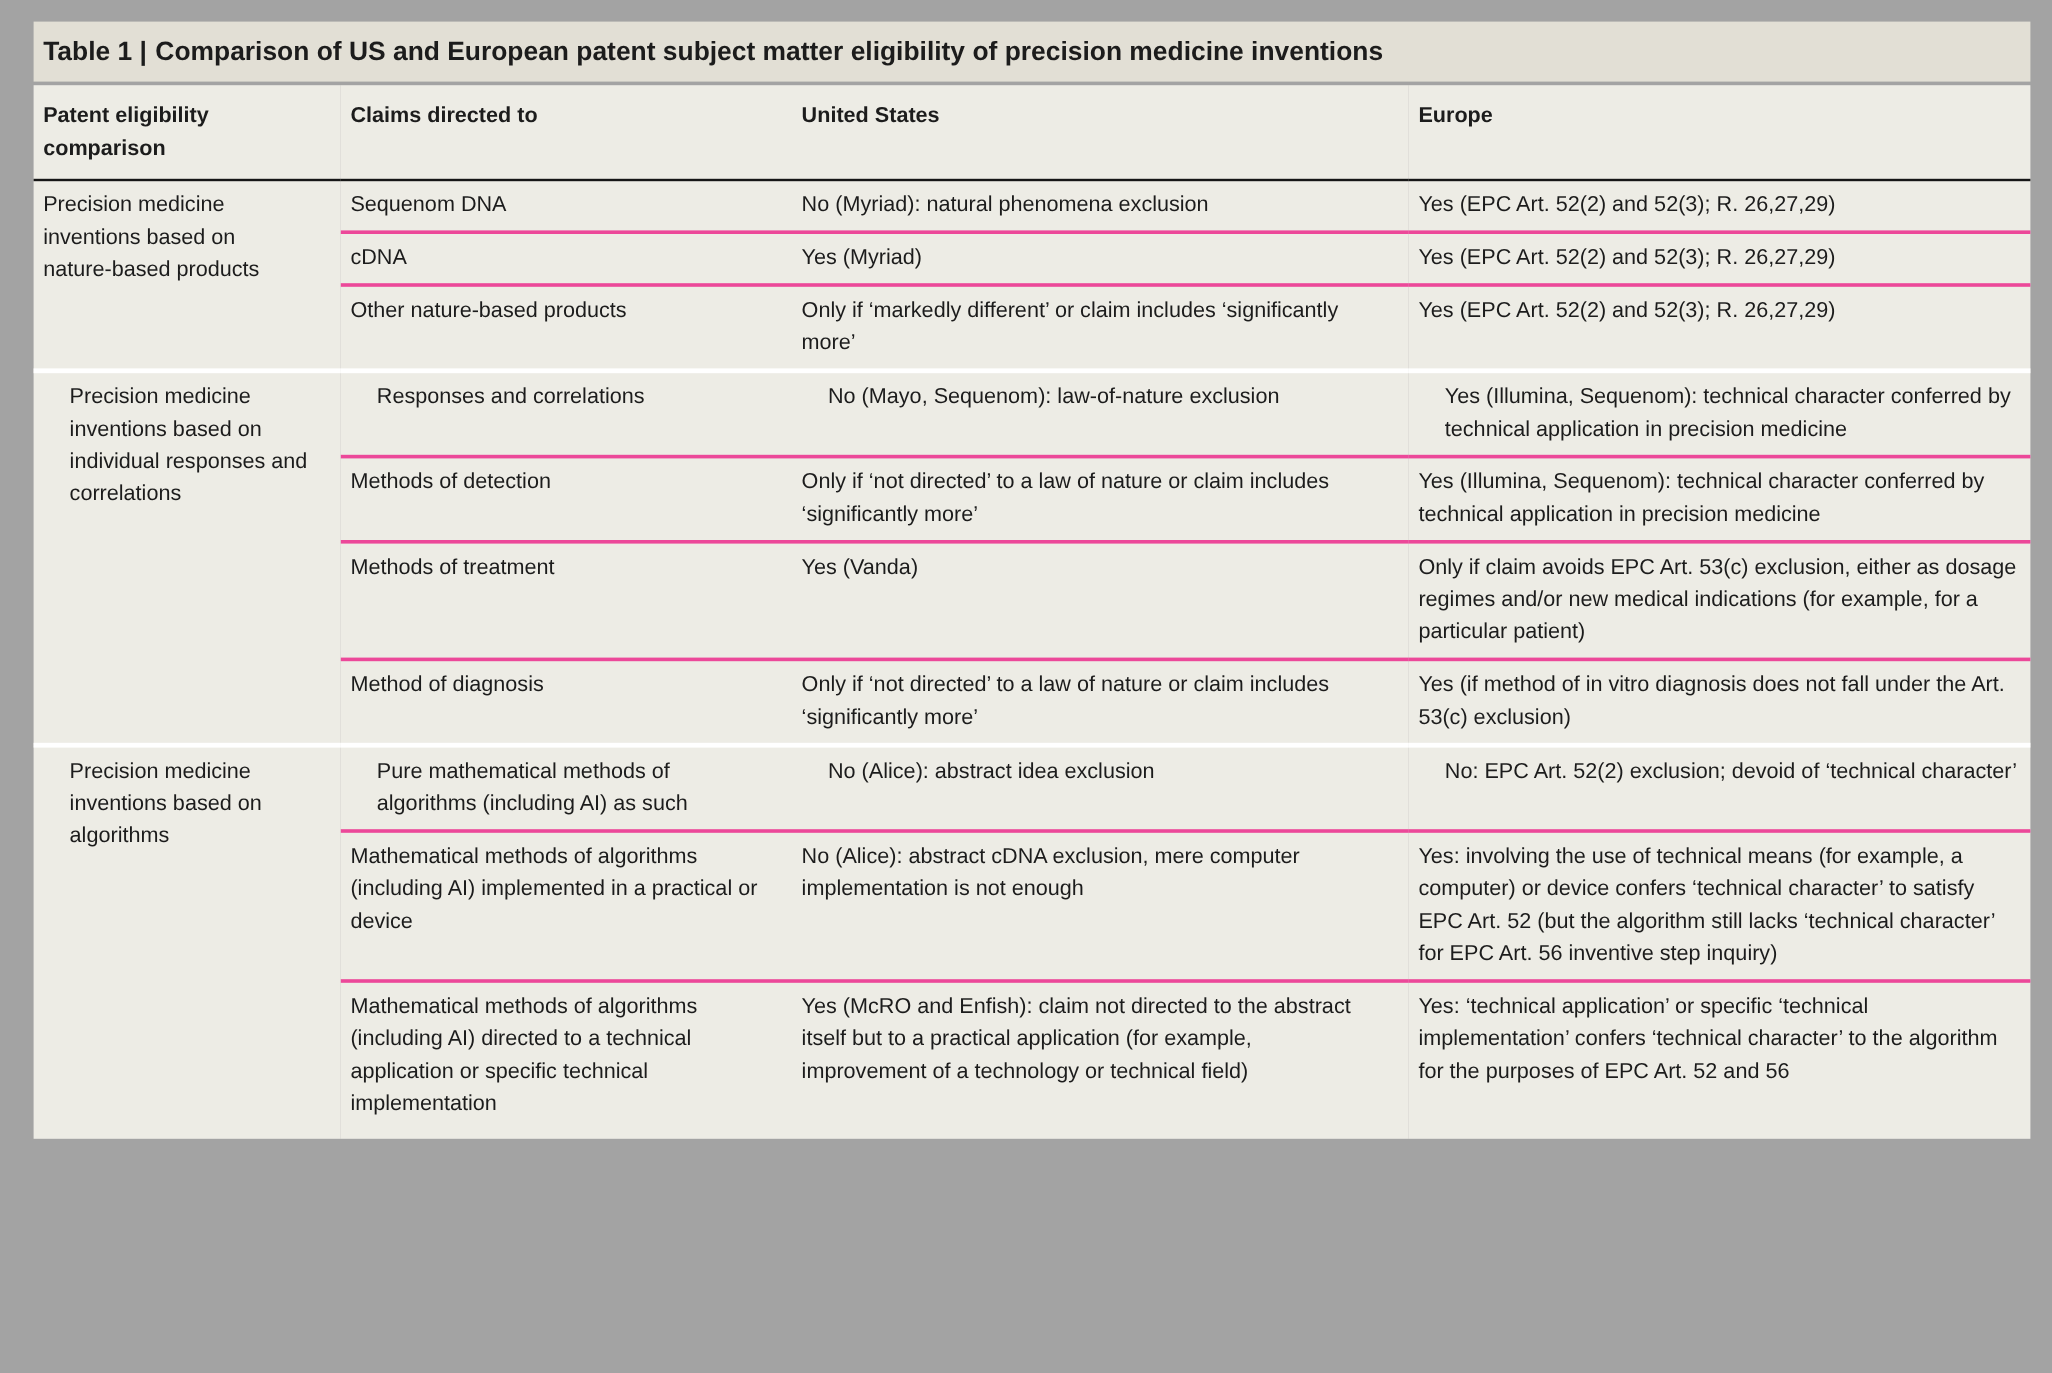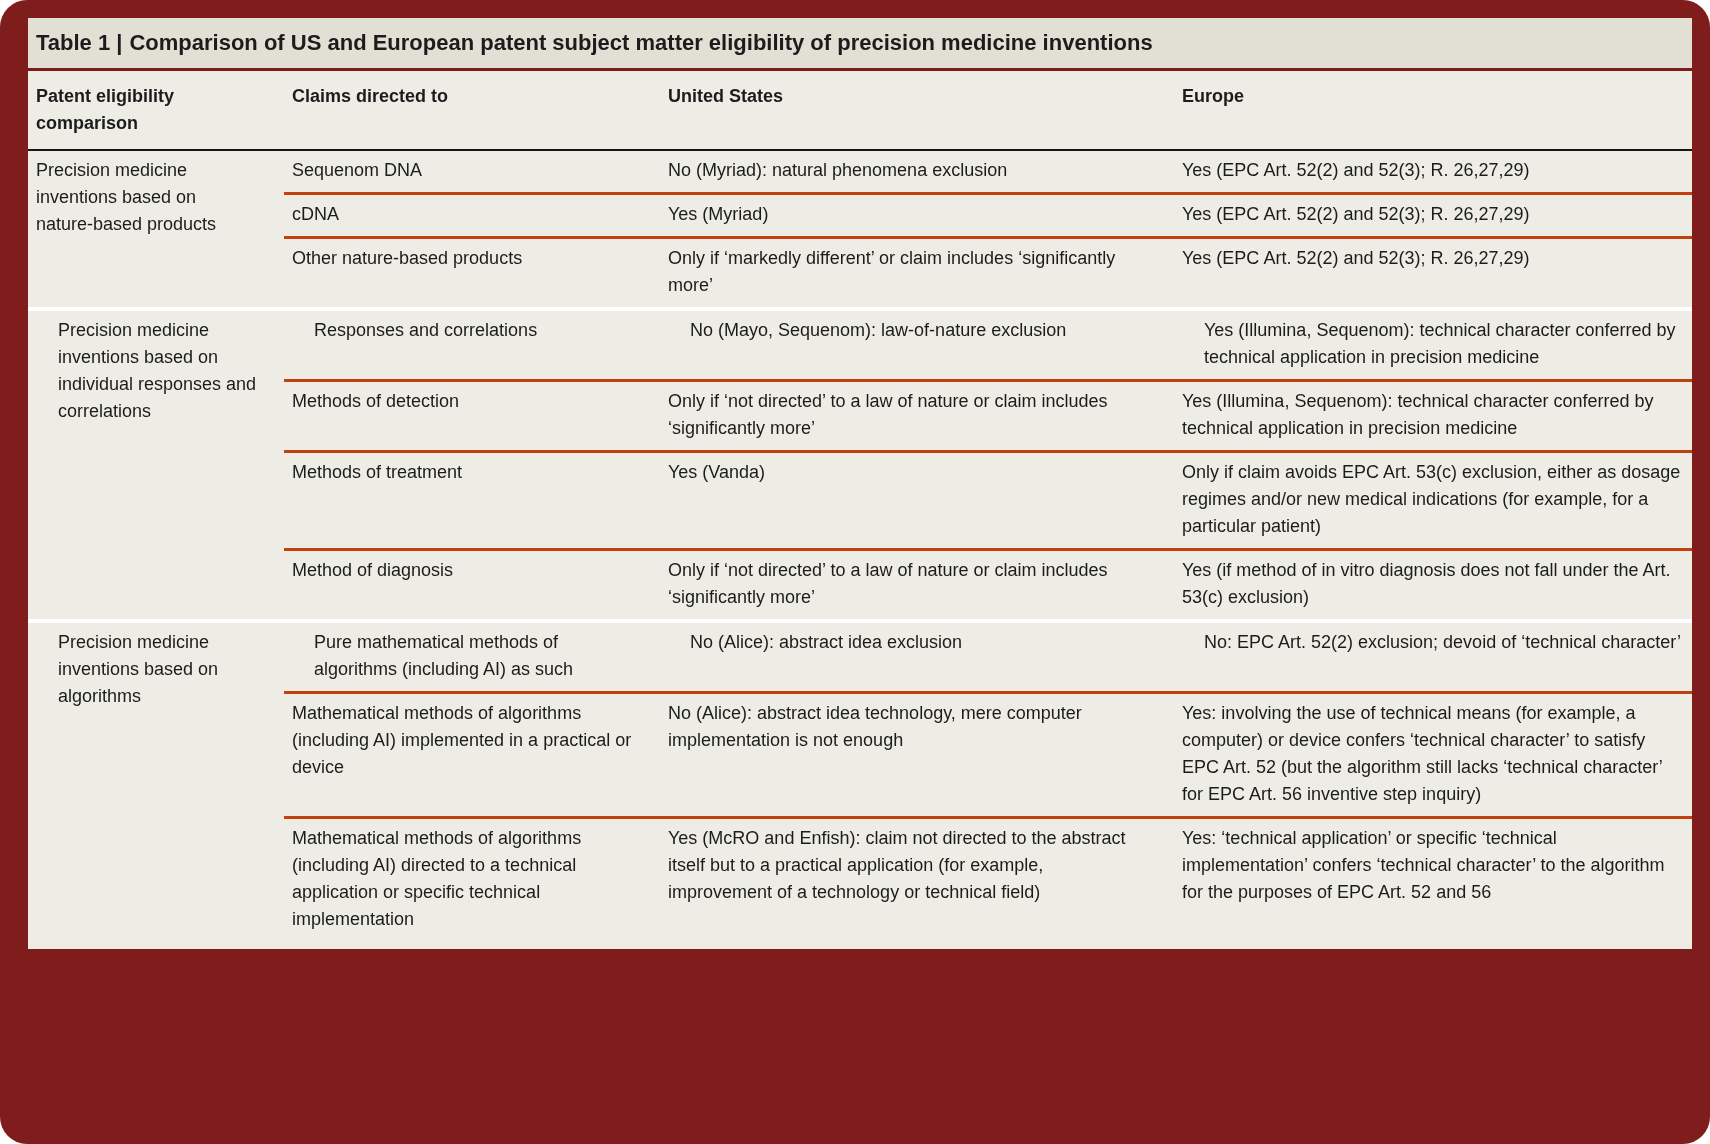--- a/index.html
+++ b/index.html
@@ -6,23 +6,22 @@
     margin: 0;
     padding: 0;
     background: #ffffff;
     font-family: "Liberation Sans", "DejaVu Sans", sans-serif;
     color: #1c1c1c;
   }
   .page {
     position: relative;
     width: 1710px;
     height: 1144px;
-    background: #7f1d1d;
+    background: #a3a3a3;
     overflow: hidden;
-    border-radius: 27px;
   }
   .table-wrap {
     position: absolute;
     left: 28px;
     top: 18px;
     width: 1664px;
   }
   .title-bar {
     background: #e2dfd5;
     padding: 12px 10px 12px 8px;
@@ -45,21 +44,21 @@
     text-align: left;
     padding: 6px 26px 8px 8px;
   }
   table.patent thead th {
     font-weight: 700;
     padding-top: 12px;
     padding-bottom: 12px;
     border-bottom: 2px solid #161616;
   }
   table.patent td:last-child { padding-right: 10px; }
-  tr.sub td { border-top: 3px solid #c2410c; }
+  tr.sub td { border-top: 3px solid #ec4899; }
   tr.group-sep td { border-top: 4px solid #ffffff; padding-left: 30px; }
   td.group-label { padding-right: 20px; }
   tr.last-row td { padding-bottom: 16px; }
   .it { }
 </style>
 </head>
 <body>
 
 <div class="page">
   <div class="table-wrap">
@@ -125,21 +124,21 @@
         </tr>
 
         <tr class="group-sep">
           <td class="group-label" rowspan="3">Precision medicine inventions based on algorithms</td>
           <td>Pure mathematical methods of algorithms (including AI) as such</td>
           <td><span>No (</span><span class="it">Alice</span><span>): abstract idea exclusion</span></td>
           <td><span>No: EPC Art. 52(2) exclusion; devoid of ‘technical character’</span></td>
         </tr>
         <tr class="sub">
           <td>Mathematical methods of algorithms (including AI) implemented in a practical or device</td>
-          <td><span>No (</span><span class="it">Alice</span><span>): abstract idea technology, mere computer implementation is not enough</span></td>
+          <td><span>No (</span><span class="it">Alice</span><span>): abstract cDNA exclusion, mere computer implementation is not enough</span></td>
           <td><span>Yes: involving the use of technical means (for example, a computer) or device confers ‘technical character’ to satisfy EPC Art. 52 (but the algorithm still lacks ‘technical character’ for EPC Art. 56 inventive step inquiry)</span></td>
         </tr>
         <tr class="sub last-row">
           <td>Mathematical methods of algorithms (including AI) directed to a technical application or specific technical implementation</td>
           <td><span>Yes (</span><span class="it">McRO</span><span> and </span><span class="it">Enfish</span><span>): claim not directed to the abstract itself but to a practical application (for example, improvement of a technology or technical field)</span></td>
           <td><span>Yes: ‘technical application’ or specific ‘technical implementation’ confers ‘technical character’ to the algorithm for the purposes of EPC Art. 52 and 56</span></td>
         </tr>
 
       </tbody>
     </table>

